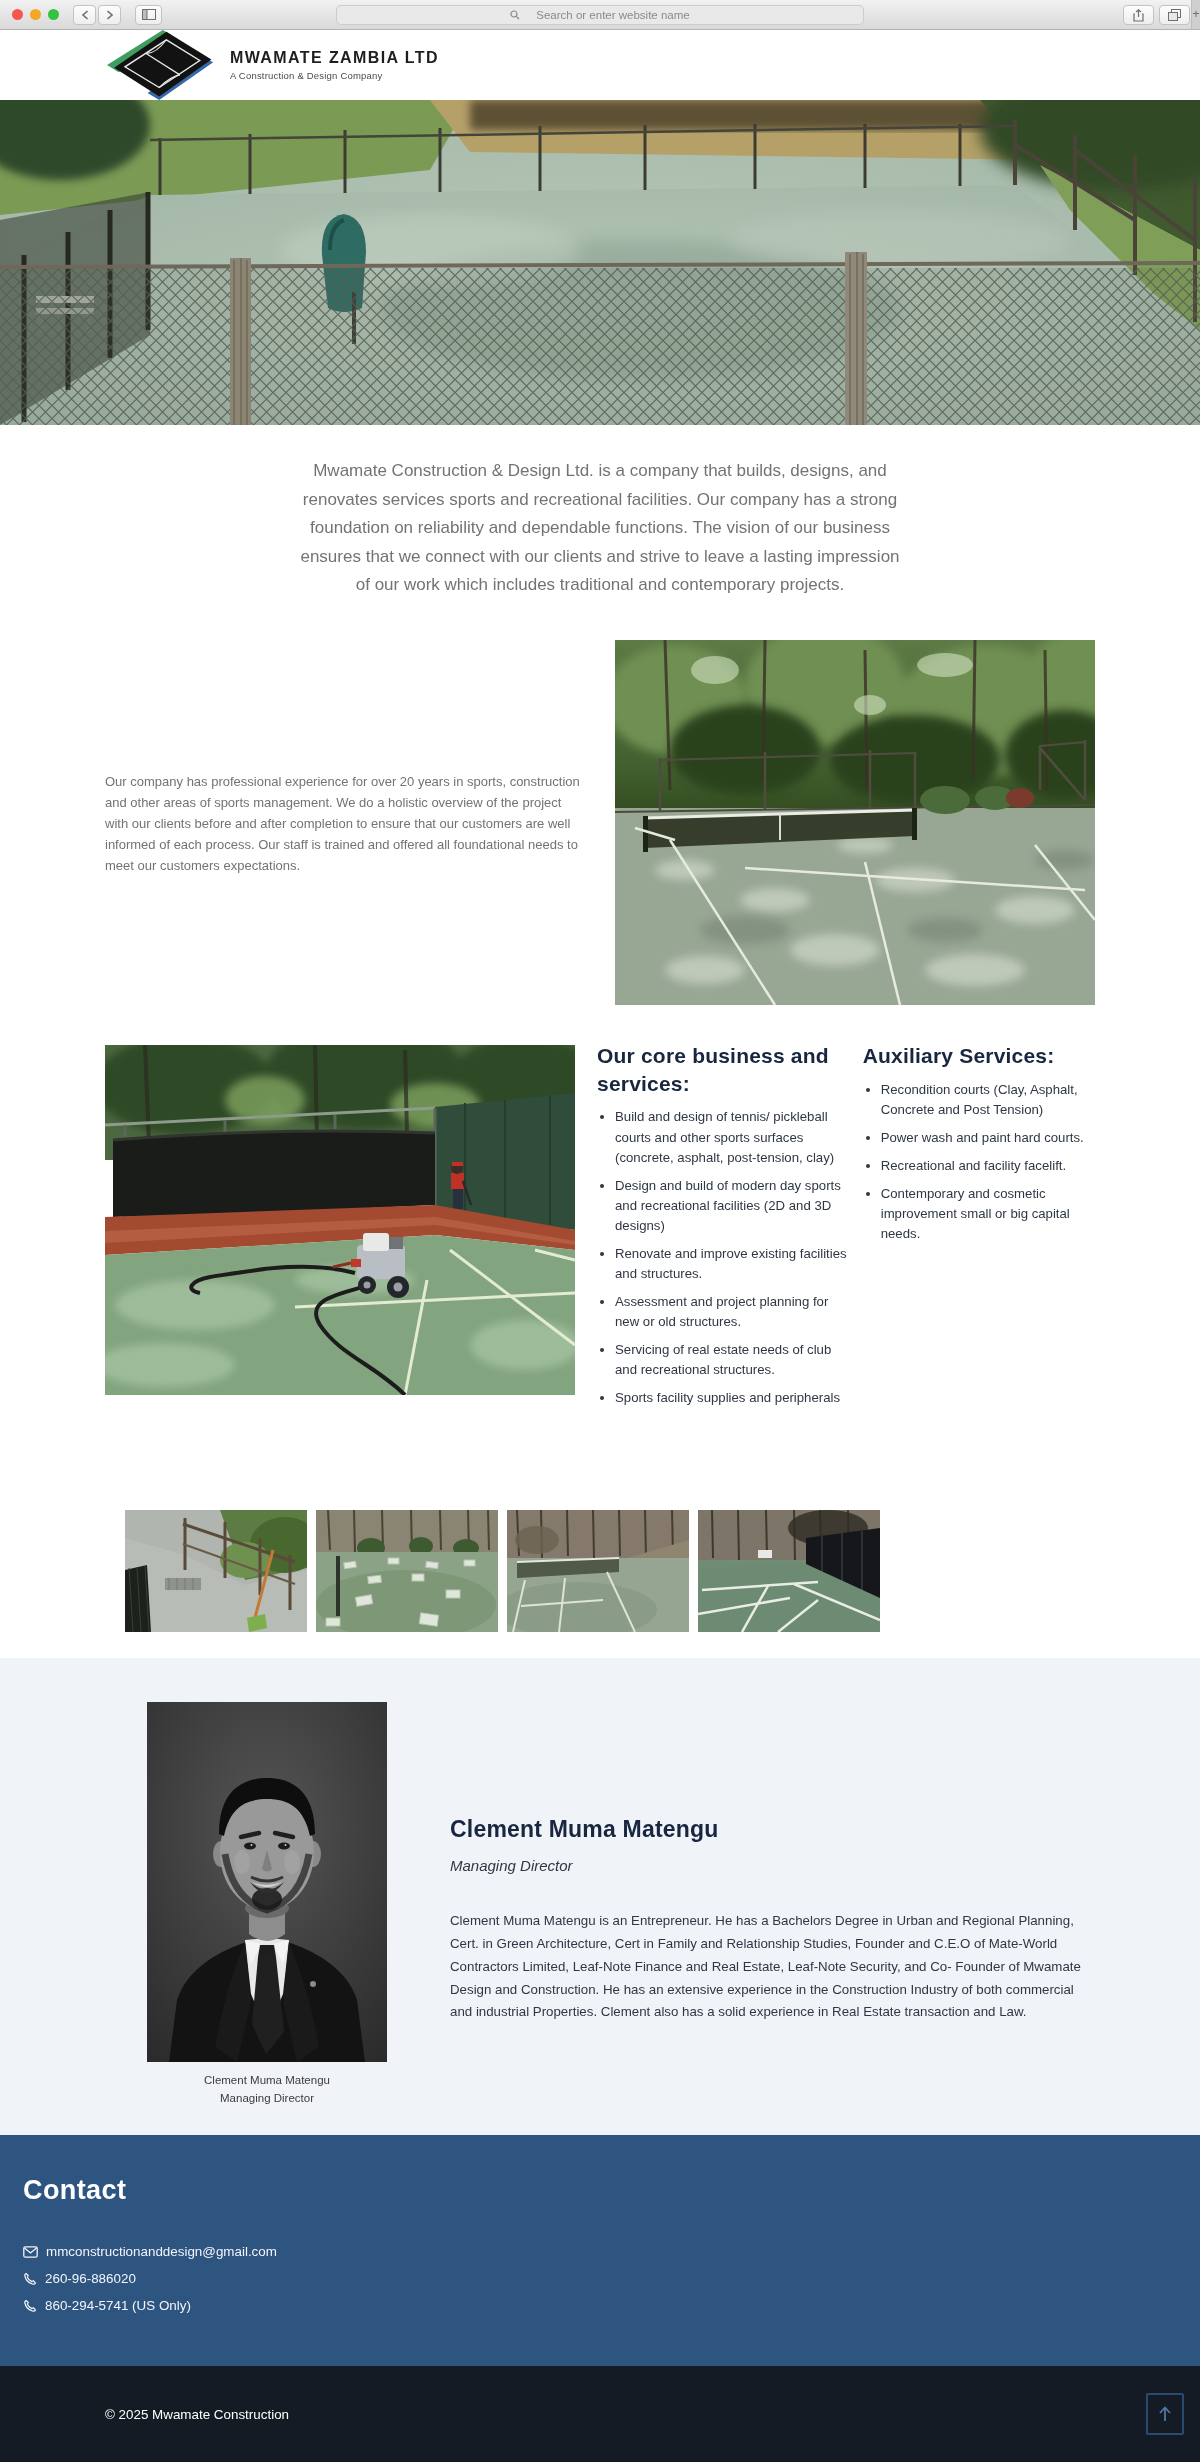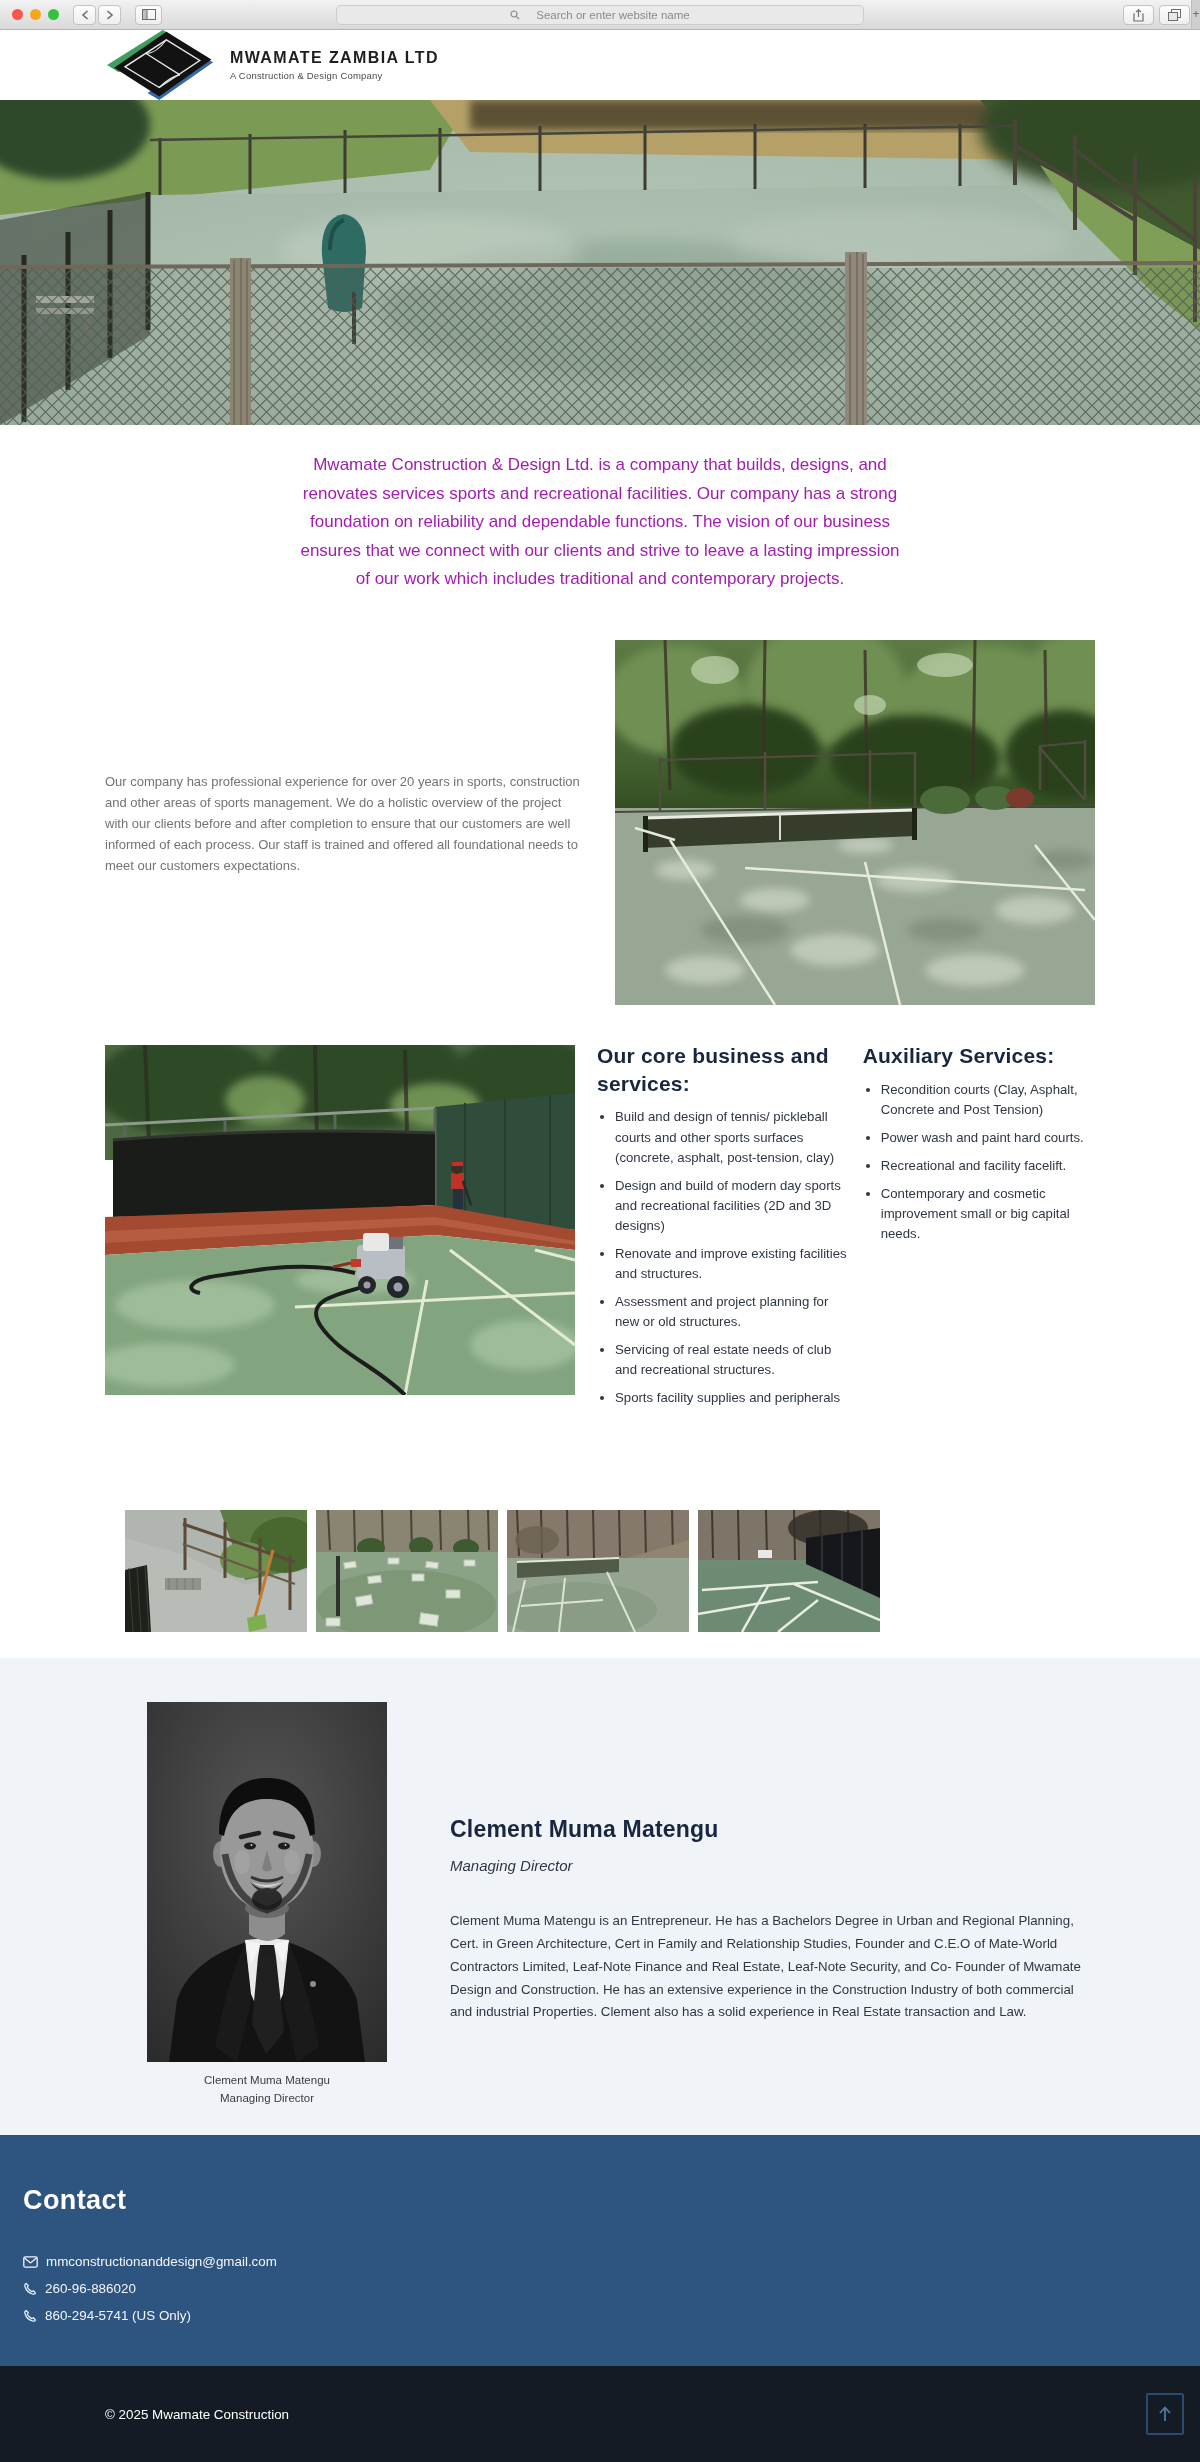--- a/index.html
+++ b/index.html
@@ -49,22 +49,22 @@
   .logo { display:flex; align-items:center; gap:13px; cursor:pointer; }
   .logo-title { font-size:16px; font-weight:bold; letter-spacing:1.4px; color:#1e1e1e; }
   .logo-tagline { font-size:9.5px; color:#4b4b4b; margin-top:3px; letter-spacing:.2px; }
 
   
   .hero { height:325px; width:1200px; overflow:hidden; line-height:0; }
 
   
   .intro { height:215px; padding-top:26px; }
   .intro p {
-    width:610px; margin:0 auto; text-align:center;
-    font-size:17px; line-height:1.68; color:#a21caf;
+    width:610px; margin:6px auto; text-align:center;
+    font-size:17px; line-height:1.68; color:#737373;
   }
 
   
   .two-col { display:flex; align-items:center; gap:30px; height:365px; margin-bottom:35px; }
   .about-text { width:480px; font-size:13px; line-height:1.62; color:#737373;margin-top:24px; }
   .about-text p { margin:0 0 22px 0; }
   .about-img { width:480px; height:365px; line-height:0; }
 
   
   .services { display:flex; height:420px; }
@@ -89,21 +89,21 @@
   .bio-figure { margin:0 0 0 42px; width:240px; flex:none; }
   .bio-photo { width:240px; height:360px; line-height:0; }
   .bio-caption { margin-top:9px; text-align:center; font-size:11.5px; line-height:1.6; color:#3c3c3c; }
   .bio-text { margin-left:63px; width:645px; padding-top:114px; }
   .bio-text h2 { margin:0; font-size:23px; color:#18263f; letter-spacing:.2px; }
   .bio-role { margin:14px 0 0 0; font-style:italic; font-size:15px; color:#2f3744; }
   .bio-para { margin:36px 0 0 0; font-size:13.3px; line-height:1.72; color:#2f3744; }
 
   
   .contact { height:231px; background:#2e5480; color:#fff; }
-  .contact-inner { padding-top:50px;margin-left:23px; }
+  .contact-inner { padding-top:40px;margin-left:23px; }
   .contact h2 { margin:0; font-size:27px; letter-spacing:.4px; color:#fff; }
   .contact-list { list-style:none; margin:38px 0 0 0; padding:0; }
   .contact-list li { display:flex; align-items:center; gap:8px; font-size:13.4px; margin-bottom:12px; color:#f2f5f9; }
   .contact-list a { color:#f2f5f9; text-decoration:none; }
 
   
   .footer { height:96px; background:#151b24; display:flex; align-items:center; justify-content:space-between; padding:0 16px 0 105px; }
   .copyright { color:#ffffff; font-size:13.4px; }
   .top-btn {
     width:38px; height:42px; background:transparent;

